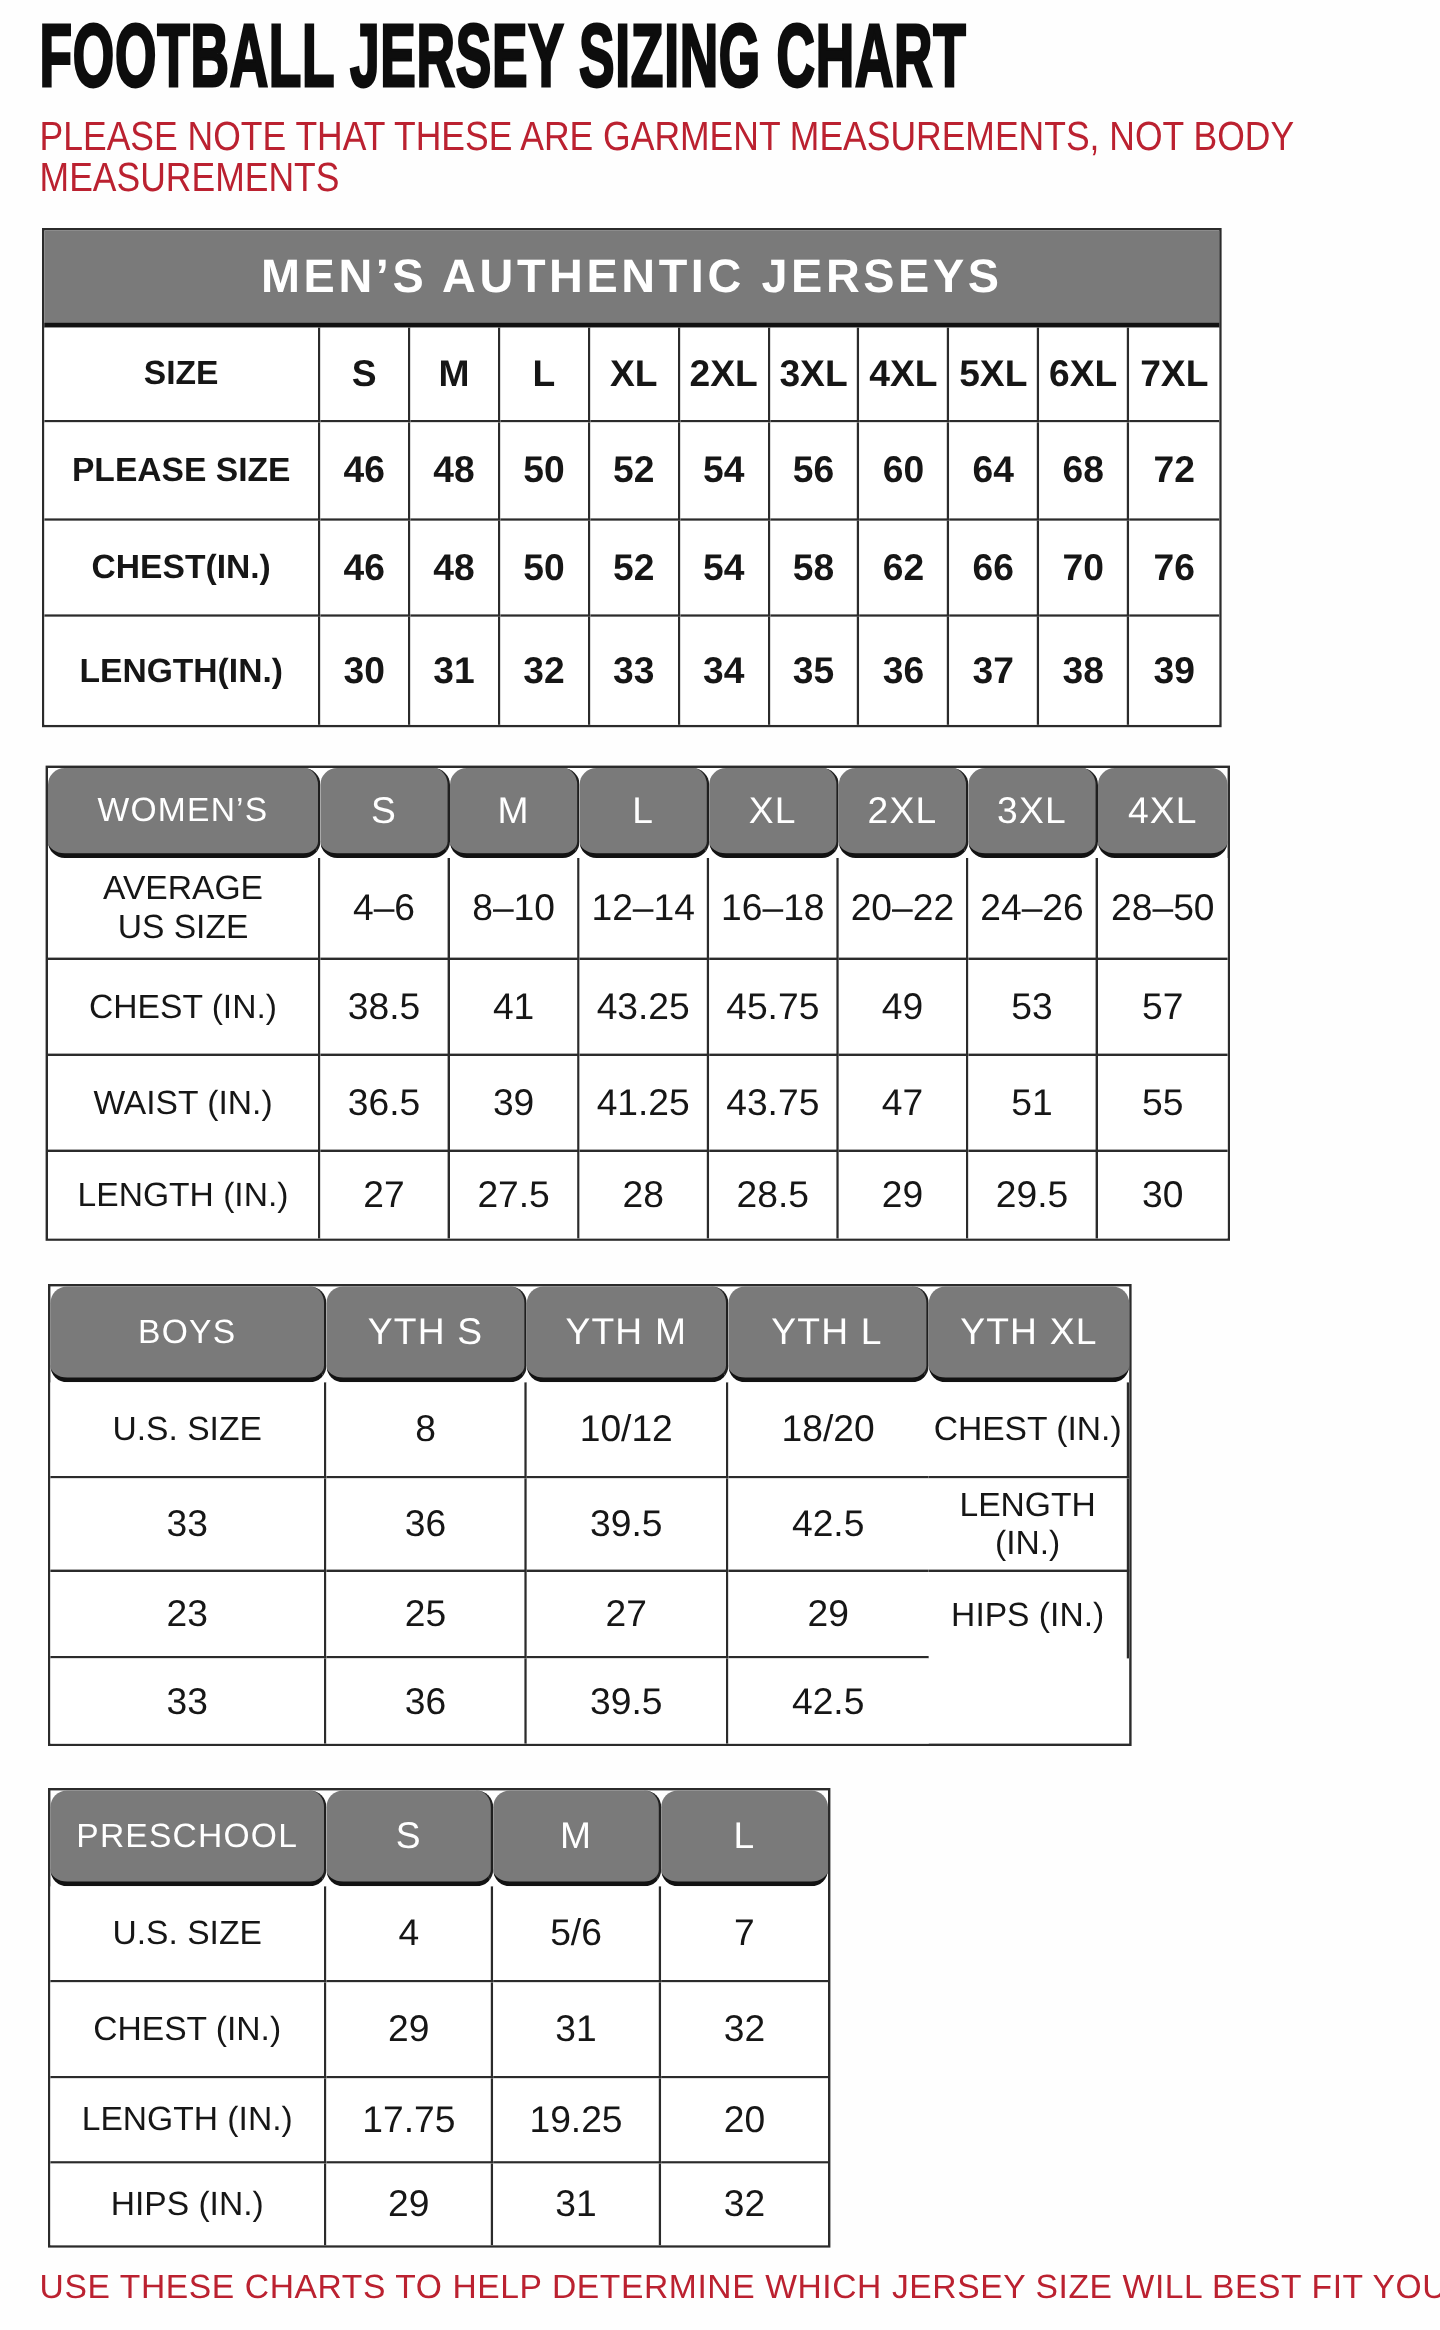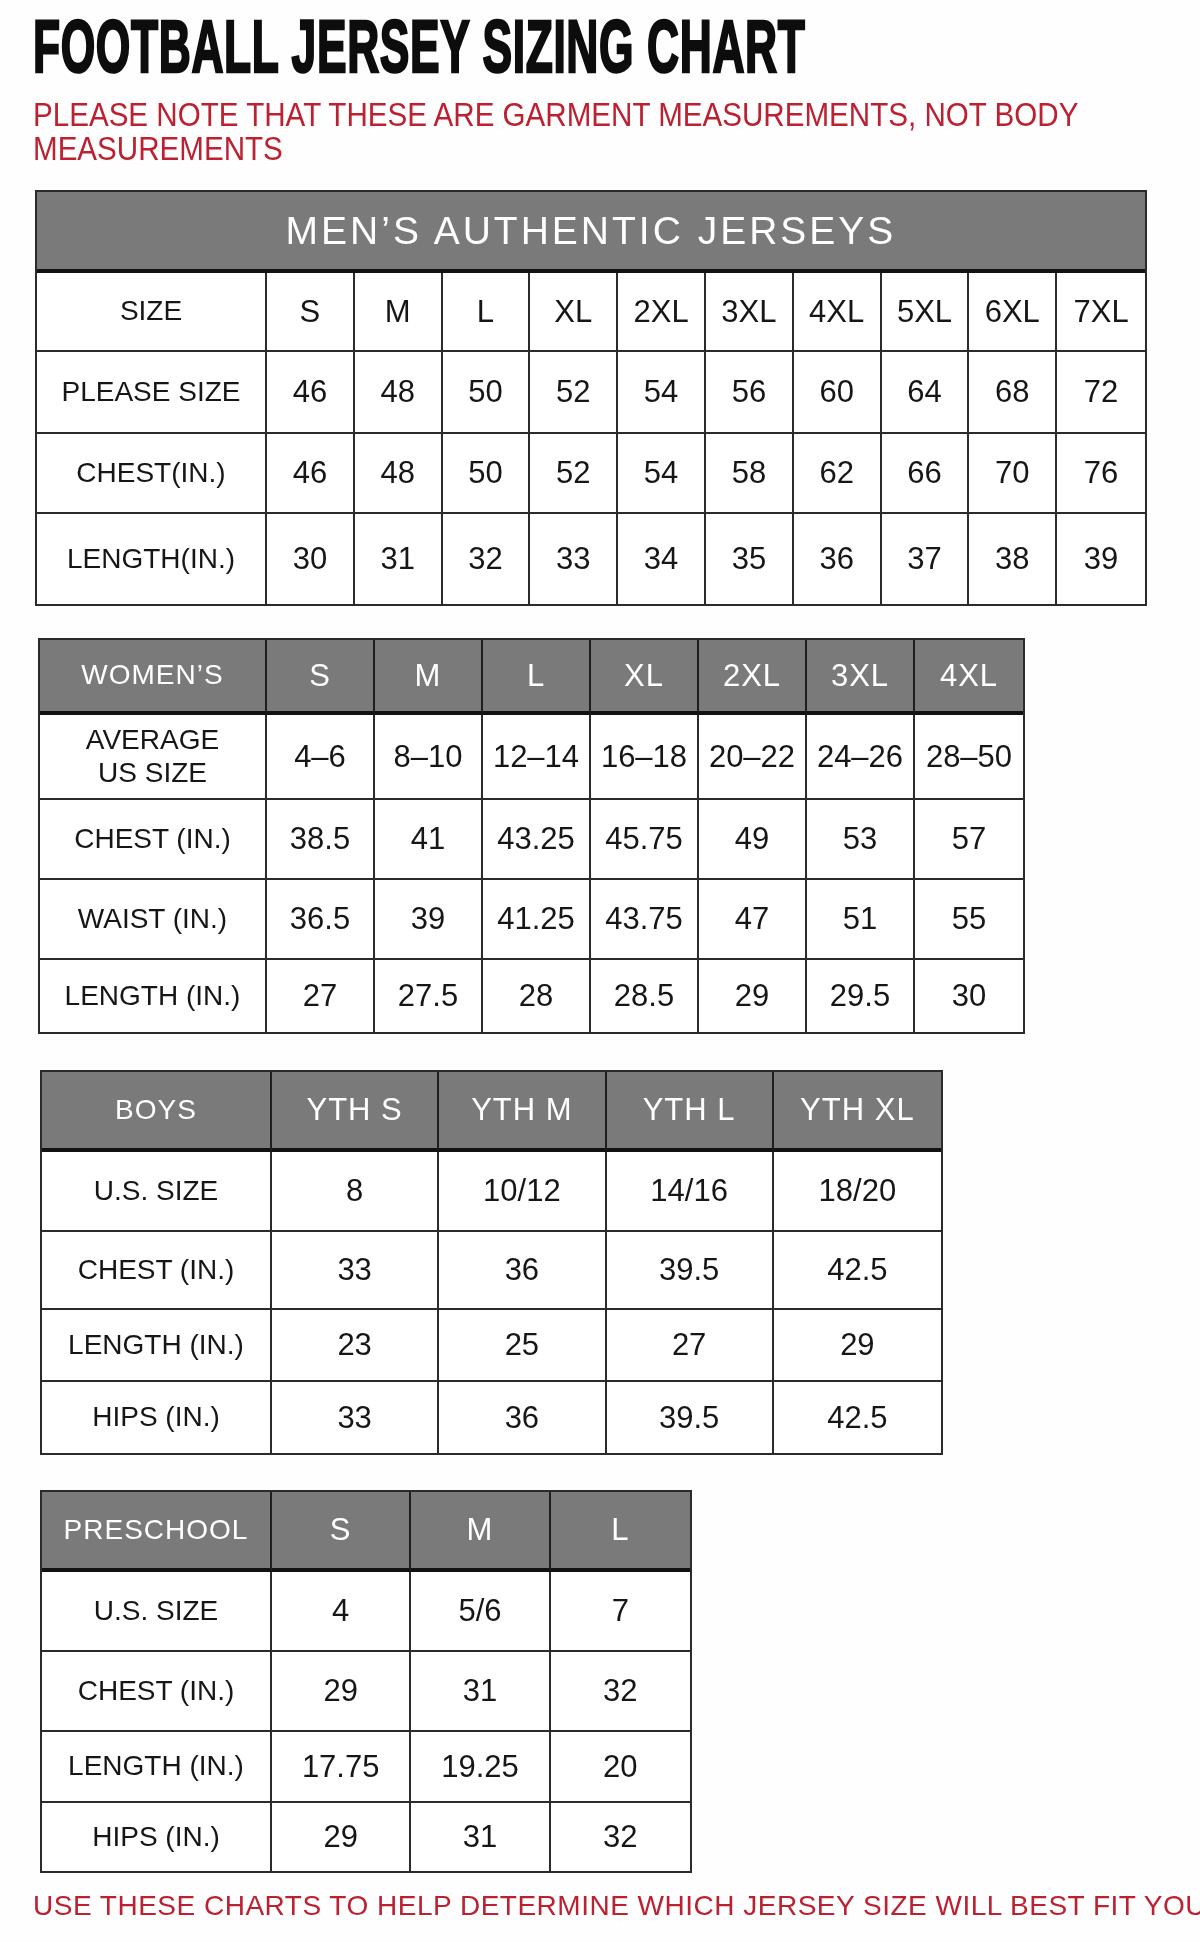--- a/index.html
+++ b/index.html
@@ -44,23 +44,24 @@
     white-space:nowrap;
   }
   .grid{
     position:absolute;
     display:grid;
     background:#fff;
     border:2px solid var(--border);
     box-sizing:border-box;
   }
   .g-mens{
-    left:35px;top:190px;width:1112px;
+    left:35px;top:190px;width:983px;
     grid-template-columns:230px repeat(10,1fr);
     grid-template-rows:81px 79px 82px 80px 90px;
+    font-weight:bold;
   }
   .g-womens{
     left:38px;top:638px;width:987px;
     grid-template-columns:227px repeat(7,1fr);
     grid-template-rows:75px 85px 80px 80px 72px;
   }
   .g-boys{
     left:40px;top:1070px;width:903px;
     grid-template-columns:230px repeat(4,1fr);
     grid-template-rows:80px 80px 78px 72px 71px;
@@ -90,20 +91,21 @@
     border-right:none;
     border-bottom:4px solid var(--hdr-line);
   }
   .hgray{
     background:var(--gray);
     color:#fff;
     font-size:31px;
     letter-spacing:1px;
     border-right:2px solid #1f1f1f;
     border-bottom:4px solid var(--hdr-line);
+    border-radius:14px;
   }
   .hgray.clast{border-right:none;}
   .hplain{font-size:31px;}
   .lbl{
     font-size:28px;
     line-height:1.15;
     white-space:pre-line;
   }
   .val{font-size:31px;}
 </style>
@@ -209,21 +211,20 @@
 
   <div class="grid g-boys">
       <div class="cell hgray lbl">BOYS</div>
       <div class="cell hgray">YTH S</div>
       <div class="cell hgray">YTH M</div>
       <div class="cell hgray">YTH L</div>
       <div class="cell hgray clast">YTH XL</div>
       <div class="cell lbl">U.S. SIZE</div>
       <div class="cell val">8</div>
       <div class="cell val">10/12</div>
-      <div class="cell val">14/16</div>
       <div class="cell val clast">18/20</div>
       <div class="cell lbl">CHEST (IN.)</div>
       <div class="cell val">33</div>
       <div class="cell val">36</div>
       <div class="cell val">39.5</div>
       <div class="cell val clast">42.5</div>
       <div class="cell lbl">LENGTH (IN.)</div>
       <div class="cell val">23</div>
       <div class="cell val">25</div>
       <div class="cell val">27</div>

